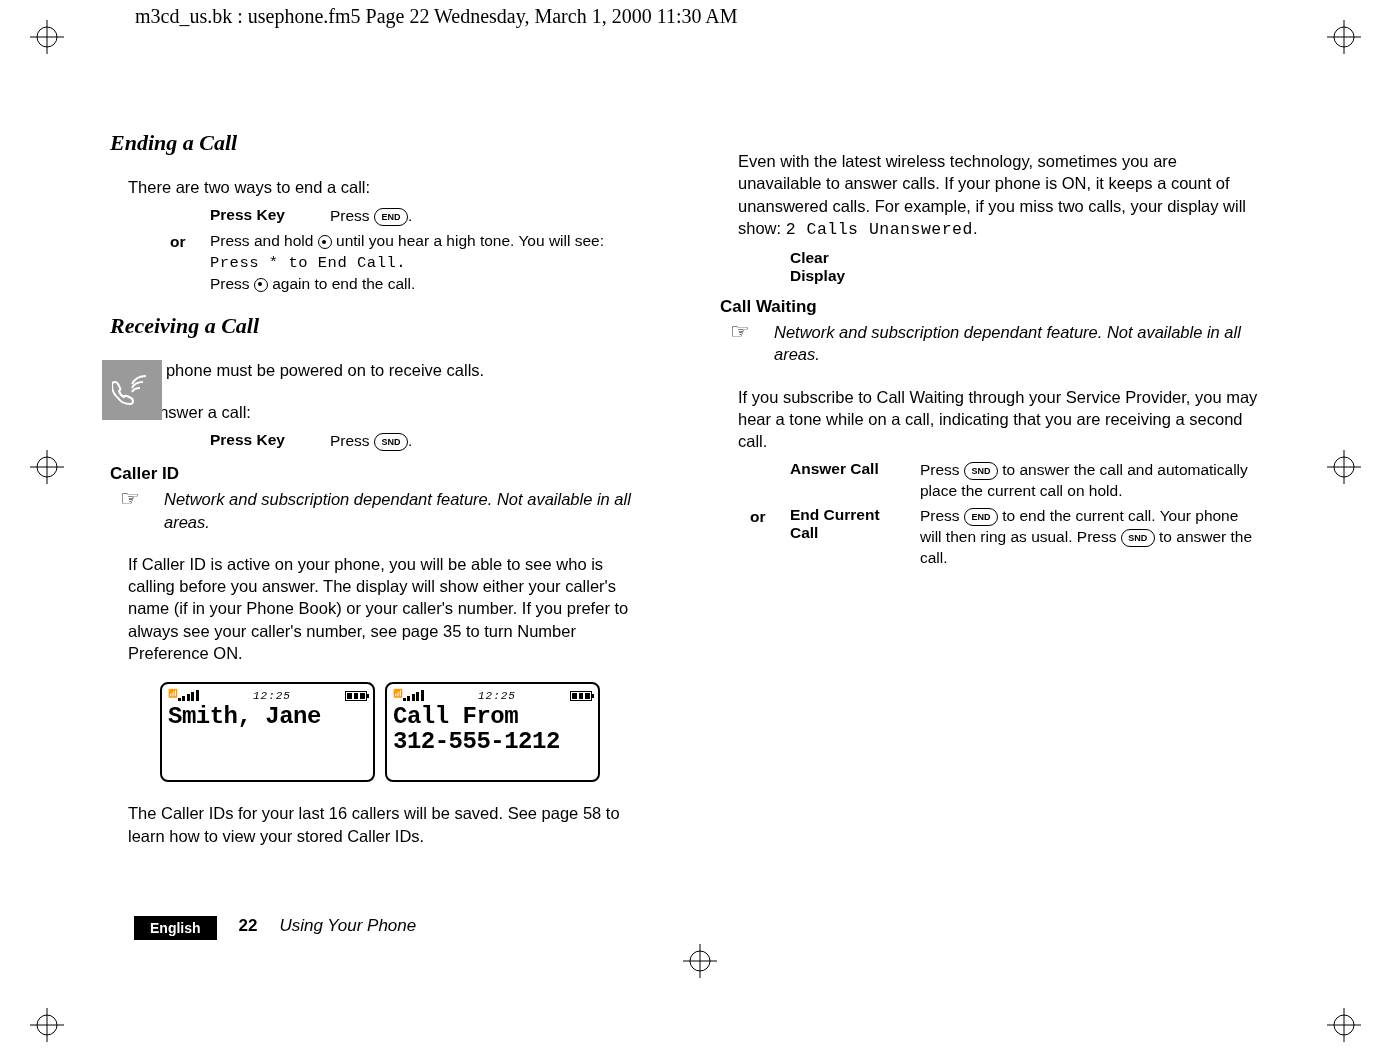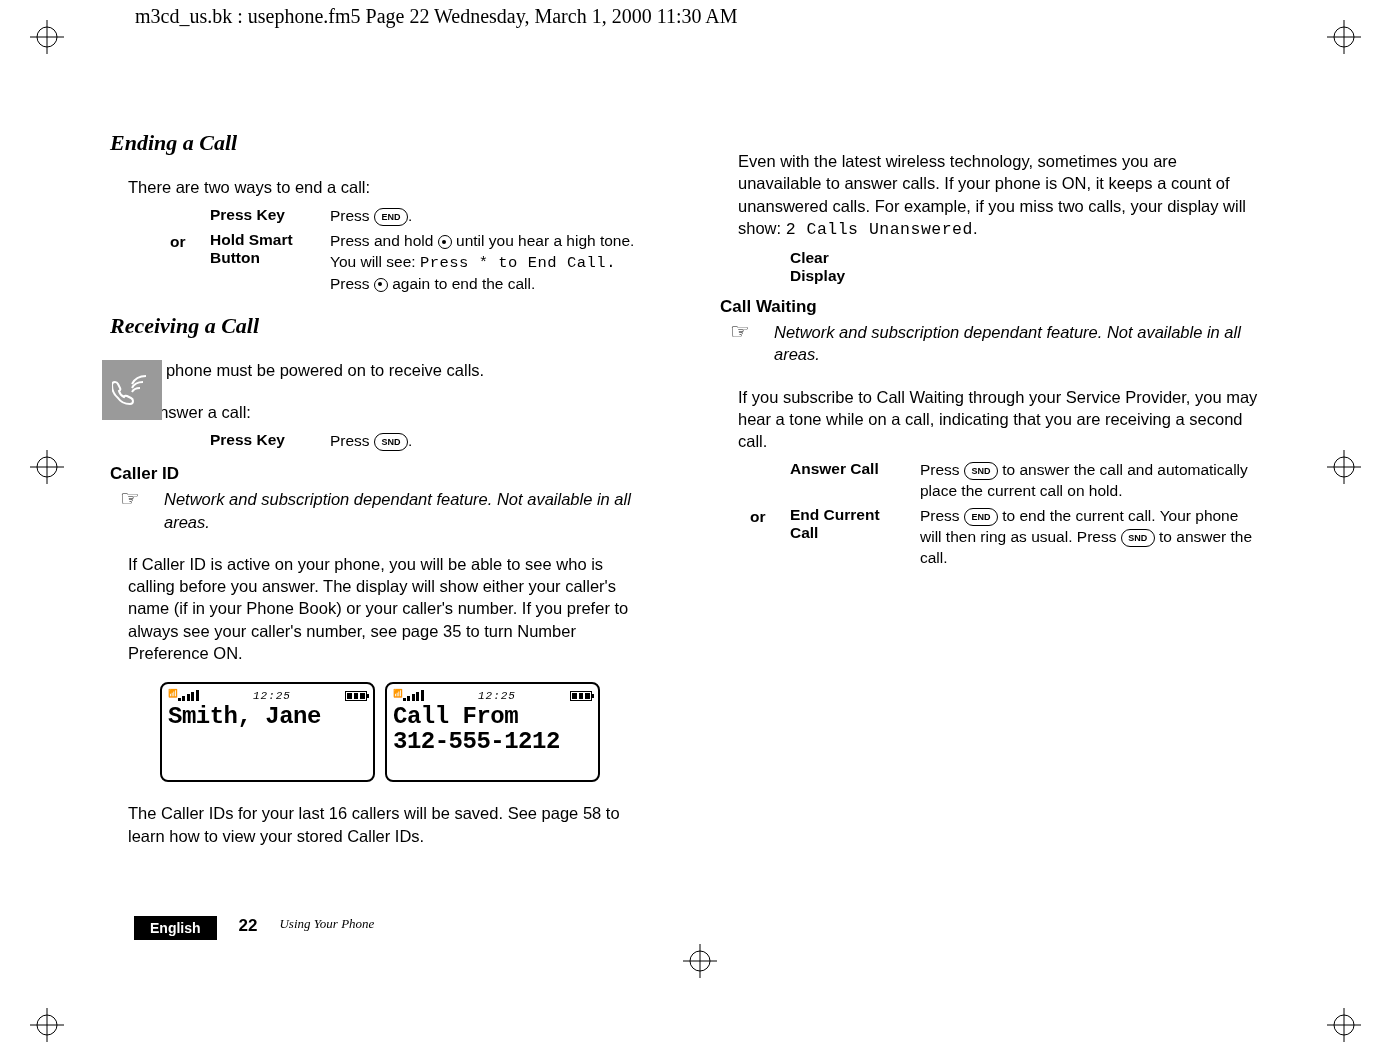--- a/index.html
+++ b/index.html
@@ -91,21 +91,21 @@
     left: 24px; bottom: -10px;
     width: 540px;
     display: flex; align-items: flex-start; gap: 22px;
   }
   .lang-tab {
     background: #000; color: #fff;
     font-weight: bold; font-size: 14px;
     padding: 4px 16px;
   }
   .page-num { font-weight: bold; font-size: 17px; }
-  .footer-title { font-style: italic; font-family: Liberation Serif, serif; font-size: 13px; }
+  .footer-title { font-style: italic; font-family: Liberation Sans, sans-serif; font-size: 17px; }
   .center-mark {
     position: absolute;
     left: 50%; bottom: -48px;
     transform: translateX(-50%);
     width: 34px; height: 34px;
   }
 </style>
 </head>
 <body>
 
@@ -172,24 +172,20 @@
 
       <div class="table-row" style="padding-left:100px;">
         <div class="label-cell">Press Key</div>
         <div class="desc-cell">
           <span>Press </span><span class="pill">END</span><span>.</span>
         </div>
       </div>
 
       <div class="table-row with-or" style="padding-left:60px;">
         <div class="or-cell">or</div>
-        <div class="label-cell">
-          <span>Hold Smart</span><br>
-          <span>Button</span>
-        </div>
         <div class="desc-cell">
           <span>Press and hold </span><span class="smartbtn"></span><span> until you hear a high tone. You will see: </span><span class="mono">Press * to End Call.</span><br>
           <span>Press </span><span class="smartbtn"></span><span> again to end the call.</span>
         </div>
       </div>
 
       <div class="h1" style="margin-top:18px;">Receiving a Call</div>
       <div class="body-text indent">Your phone must be powered on to receive calls.</div>
       <div class="body-text indent">To answer a call:</div>
 

